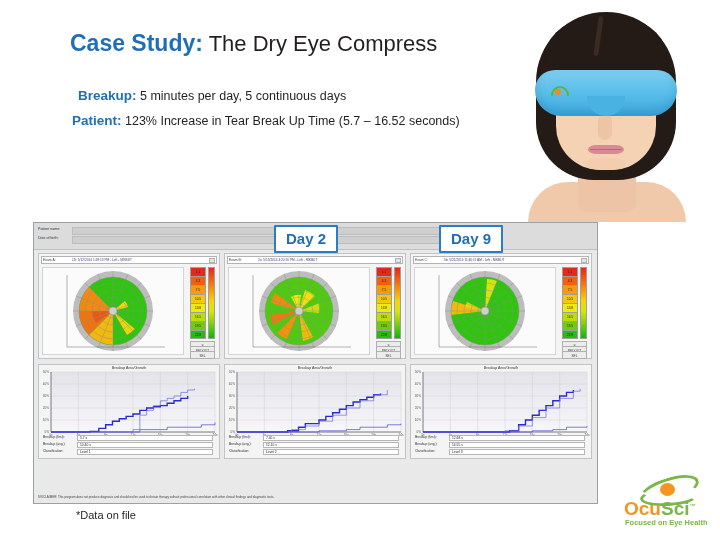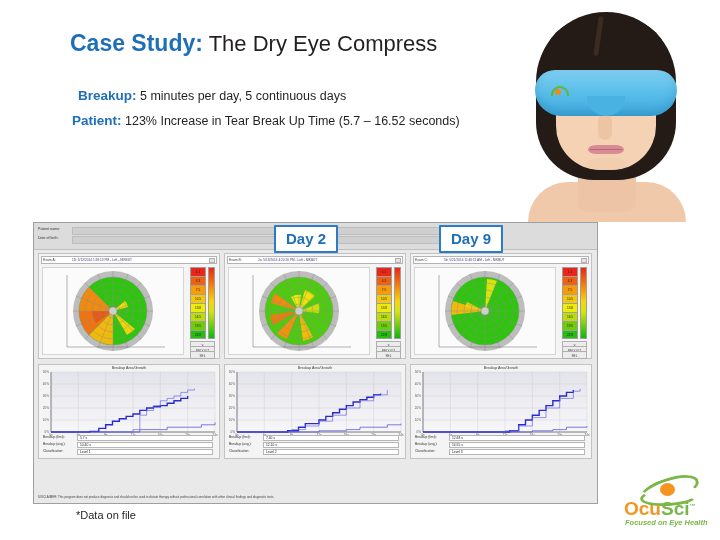--- a/index.html
+++ b/index.html
@@ -122,21 +122,21 @@
   .os-lid{position:absolute;left:0;top:0;width:56px;height:18px;
         border:3px solid #7ab648;border-bottom-color:transparent;border-left-color:transparent;
         border-radius:50%;transform:rotate(-18deg);}
   .os-lid2{position:absolute;left:2px;top:10px;width:52px;height:12px;
         border:3px solid #7ab648;border-top-color:transparent;border-right-color:transparent;
         border-radius:50%;transform:rotate(-4deg);}
   .os-iris{position:absolute;left:22px;top:5px;width:15px;height:13px;border-radius:50%;background:#f5941f;}
   .os-name{position:absolute;left:4px;top:20px;font-size:19px;font-weight:bold;color:#f5941f;}
   .os-name .sci{color:#7ab648;}
   .os-tm{font-size:6px;vertical-align:super;color:#7ab648;}
-  .os-tag{position:absolute;left:5px;top:40px;font-size:7.5px;color:#7ab648;font-style:italic;font-weight:bold;}
+  .os-tag{position:absolute;left:5px;top:40px;font-size:7.5px;color:#7ab648;font-weight:bold;}
 </style>
 </head>
 <body>
 
 <div id="title-block">
   <div class="title-line">
     <span class="title-strong">Case Study:</span><span> The Dry Eye Compress</span>
   </div>
 </div>
 

